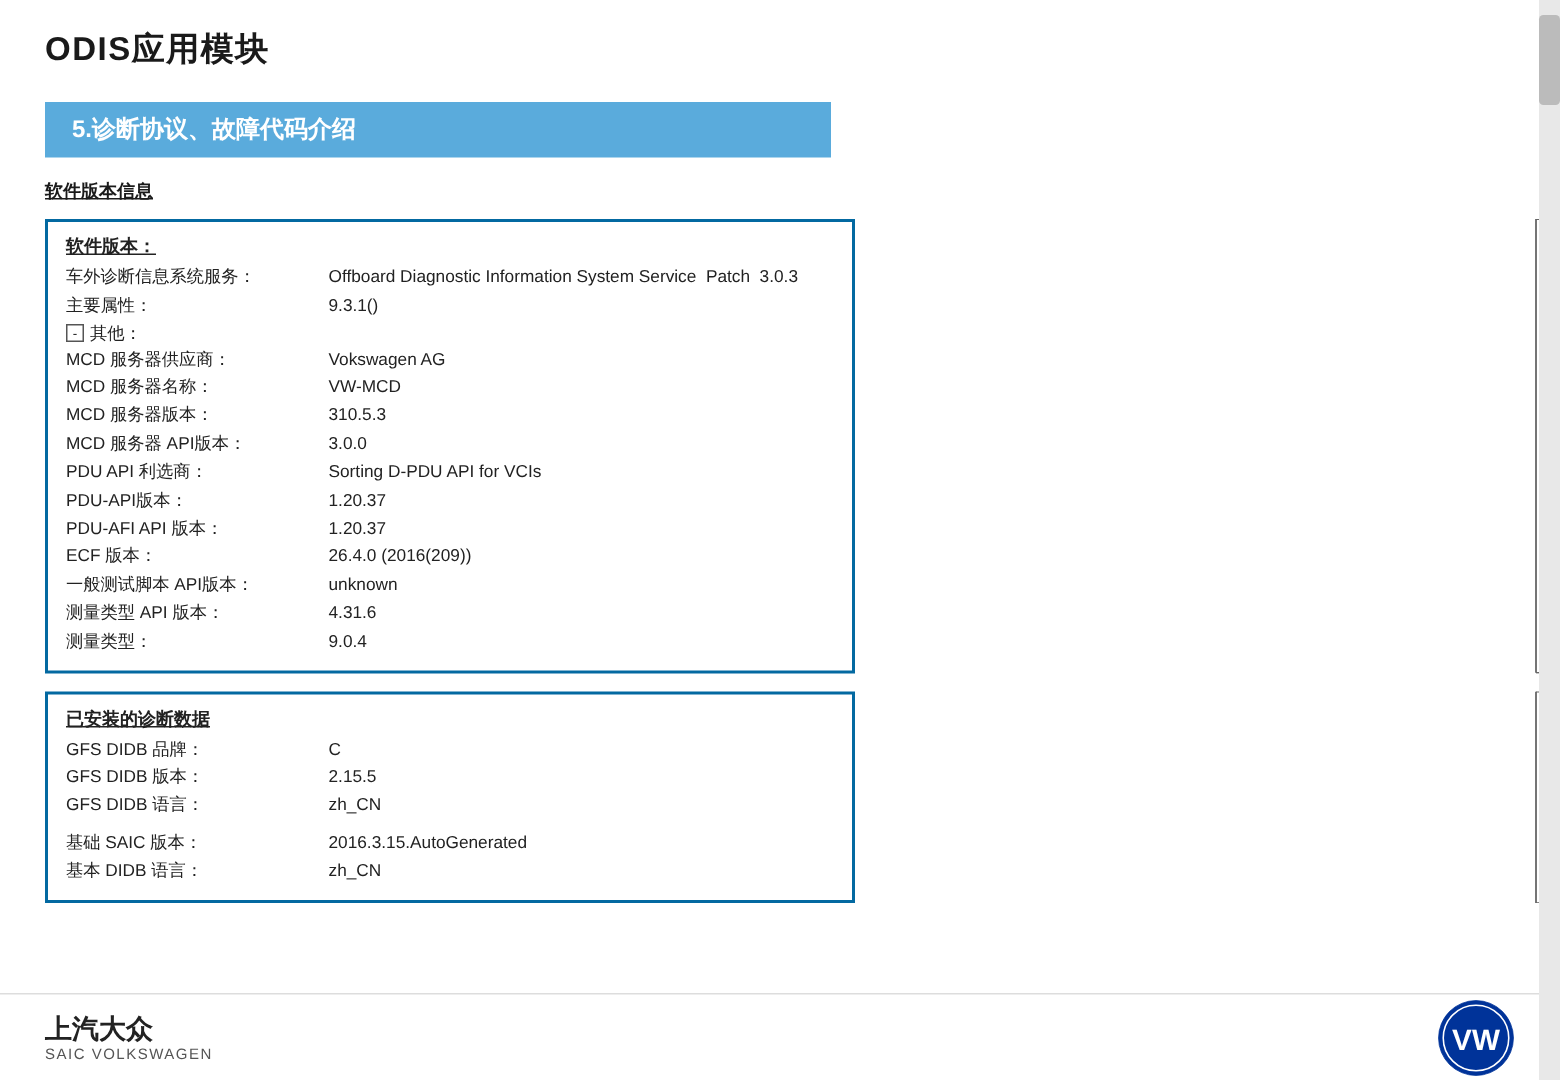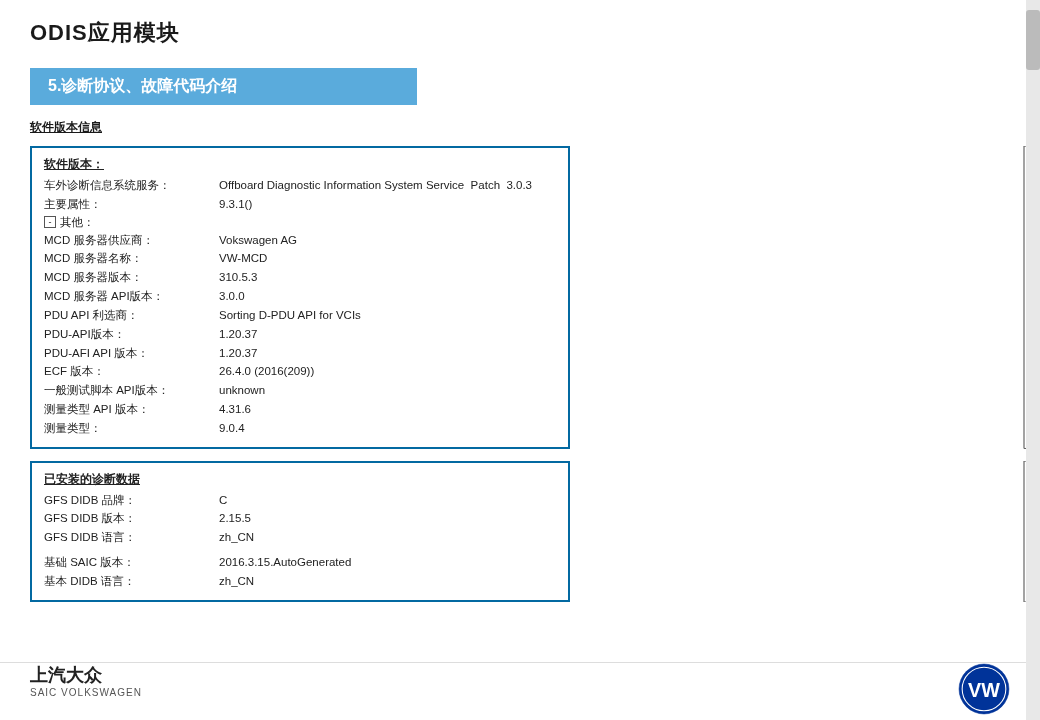--- a/index.html
+++ b/index.html
@@ -23,21 +23,21 @@
       letter-spacing: 1px;
     }
 
     .section-header {
       background: #5aabdc;
       color: #ffffff;
       font-size: 16px;
       font-weight: bold;
       padding: 8px 18px;
       margin: 10px 30px 14px 30px;
-      width: 387px;
+      width: 524px;
     }
 
     .content-area {
       padding: 0 30px;
     }
 
     .subsection-title {
       font-size: 12px;
       font-weight: bold;
       text-decoration: underline;
@@ -100,20 +100,21 @@
       margin-bottom: 16px;
     }
 
     .footer {
       position: absolute;
       bottom: 0;
       left: 0;
       right: 0;
       height: 58px;
       display: flex;
+      align-items: center;
       justify-content: space-between;
       padding: 0 30px;
       border-top: 1px solid #ddd;
     }
 
     .footer-brand {
       display: flex;
       flex-direction: column;
     }
 

